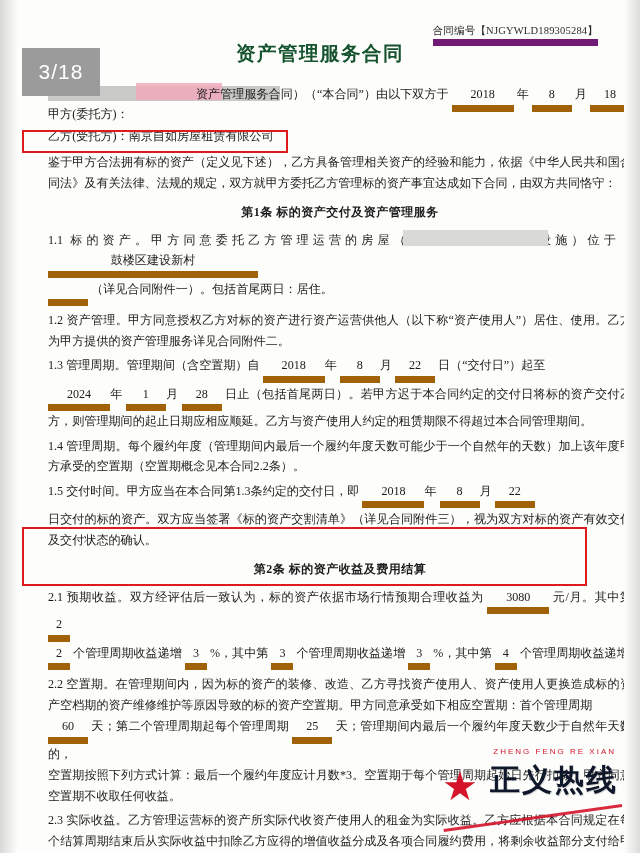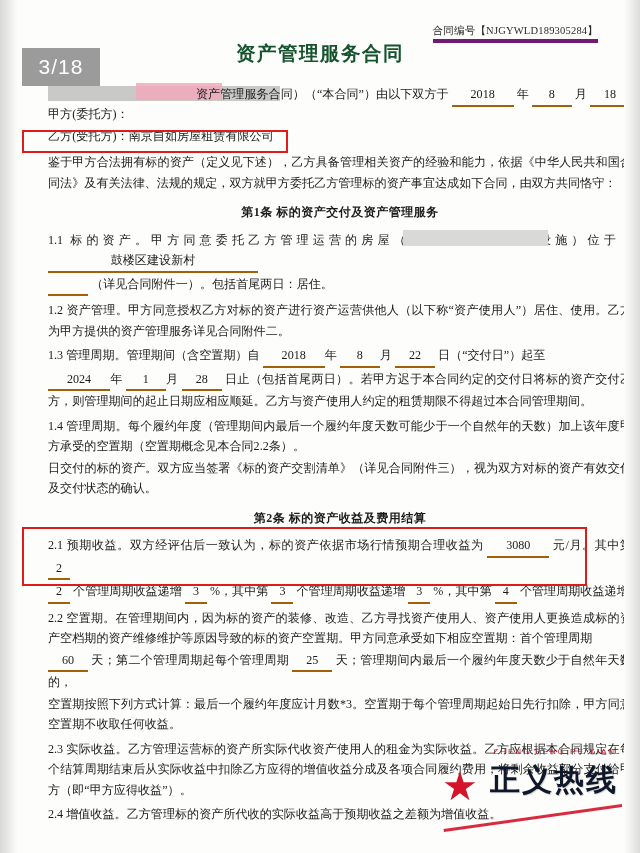--- a/index.html
+++ b/index.html
@@ -44,39 +44,39 @@
     width: 600px;
     padding: 0;
   }
   .contract-no {
     position: absolute;
     right: 22px;
     top: 24px;
     font-size: 10.5px;
     color: #2a2a2a;
     letter-spacing: 0.2px;
-    border-bottom: 4px solid #701a75;
+    border-bottom: 7px solid #701a75;
     padding-bottom: 1px;
   }
   .title {
     position: absolute;
     left: 0; right: 0;
     top: 40px;
     text-align: center;
     font-size: 19.5px;
     font-weight: bold;
     letter-spacing: 1.5px;
     color: #14532d;
   }
   .page-badge {
     position: absolute;
     left: 22px;
     top: 48px;
     width: 78px;
-    height: 38px;
+    height: 48px;
     background: #9b9b9b;
     color: #ffffff;
     font-family: "Liberation Sans", sans-serif;
     font-size: 21px;
     display: flex;
     align-items: center;
     justify-content: center;
     letter-spacing: 1px;
   }
   .body {
@@ -88,21 +88,21 @@
     line-height: 20.5px;
   }
   .ln {
     position: relative;
     margin: 0 0 1px 0;
     text-align: justify;
   }
   .bold { font-weight: normal; }
   .blank {
     display: inline-block;
-    border-bottom: 2px solid #a16207;
+    border-bottom: 7px solid #a16207;
     text-align: center;
     vertical-align: baseline;
   }
   .b-sm { min-width: 22px; }
   .b-md { min-width: 40px; }
   .b-lg { min-width: 62px; }
   .b-xxl { min-width: 210px; }
   .sec-head {
     text-align: center;
     font-weight: bold;
@@ -285,20 +285,27 @@
         <span class="blank b-md">1</span><span>月</span>
         <span class="blank b-md">28</span>
         <span>日止（包括首尾两日）。若甲方迟于本合同约定的交付日将标的资产交付乙方，则管理期间的起止日期应相应顺延。乙方与资产使用人约定的租赁期限不得超过本合同管理期间。</span>
       </div>
 
       <div class="ln" style="margin-top:4px;">
         <span class="bold">1.4</span>
         <span class="bold">管理周期。</span><span>每个履约年度（管理期间内最后一个履约年度天数可能少于一个自然年的天数）加上该年度甲方承受的空置期（空置期概念见本合同2.2条）。</span>
       </div>
 
+      <div class="ln" style="margin-top:4px;">
+        <span class="bold">1.5</span>
+        <span class="bold">交付时间。</span><span>甲方应当在本合同第1.3条约定的交付日，即</span>
+        <span class="blank b-lg">2018</span><span>年</span>
+        <span class="blank b-md">8</span><span>月</span>
+        <span class="blank b-md">22</span>
+      </div>
       <div class="ln">日交付的标的资产。双方应当签署《标的资产交割清单》（详见合同附件三），视为双方对标的资产有效交付及交付状态的确认。</div>
 
       <div class="sec-head">第2条 标的资产收益及费用结算</div>
 
       <div class="ln">
         <span class="bold">2.1</span>
         <span class="bold">预期收益。</span><span>双方经评估后一致认为，标的资产依据市场行情预期合理收益为</span>
         <span class="blank b-lg">3080</span>
         <span>元/月。其中第</span>
         <span class="blank b-sm">2</span>

